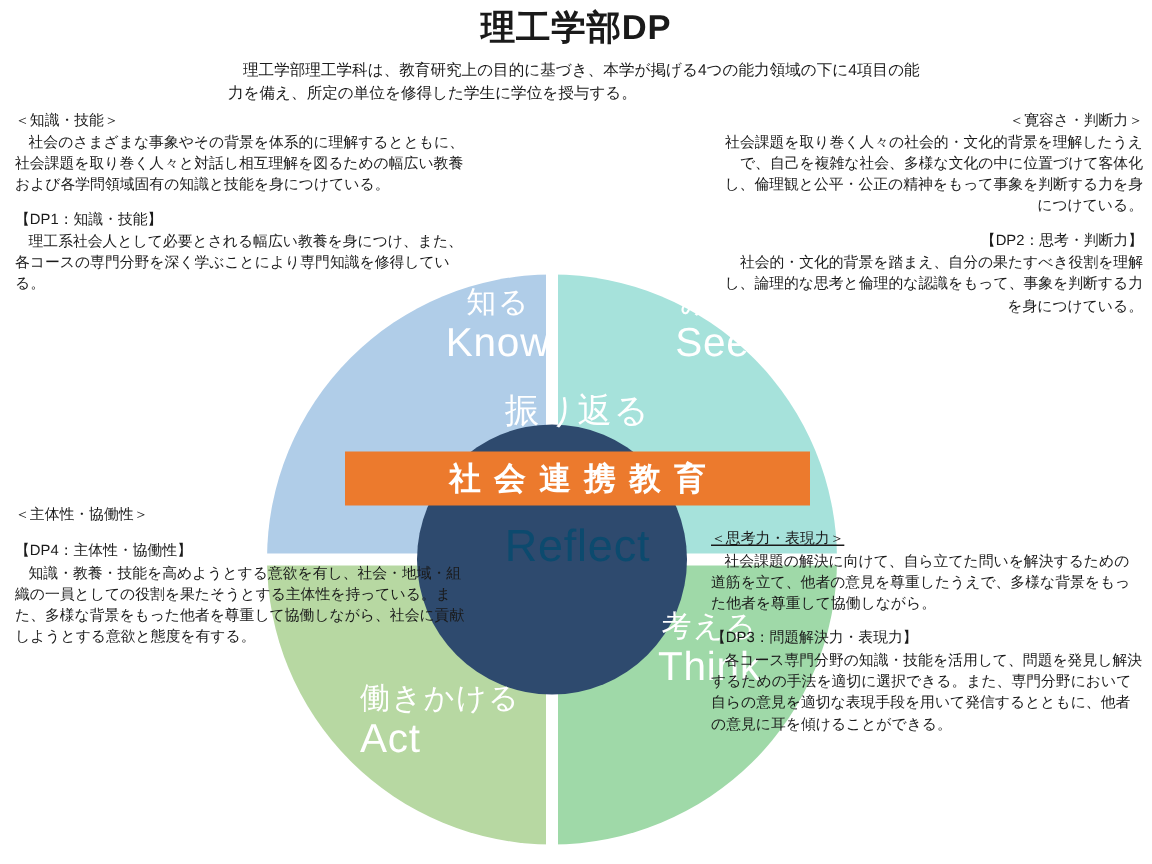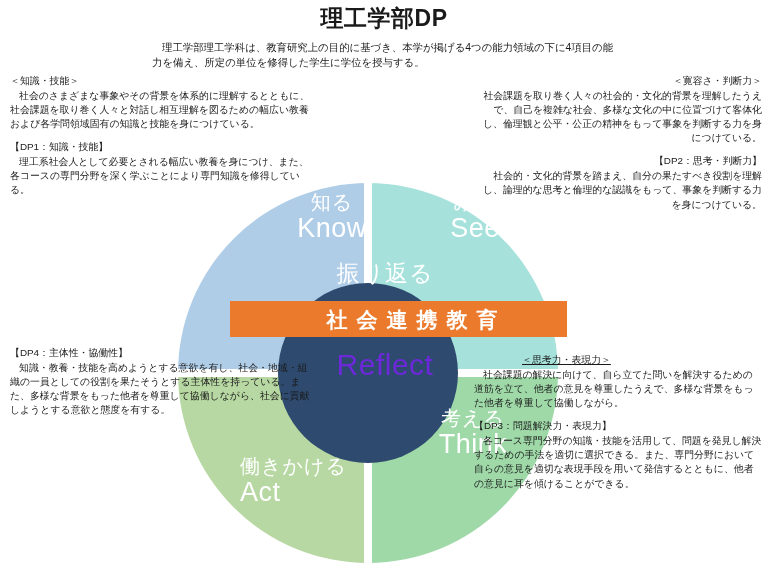--- a/index.html
+++ b/index.html
@@ -99,37 +99,36 @@
     letter-spacing: 1px;
     z-index: 14;
   }
   .center-en {
     position: absolute;
     left: 285px;
     top: 348px;
     width: 200px;
     text-align: center;
     font-size: 30px;
-    color: #6d28d9;
+    color: #0c4a6e;
     letter-spacing: 0.5px;
     z-index: 14;
   }
 
   .banner {
     position: absolute;
     left: 230px;
     top: 301px;
     width: 310px;
     height: 36px;
     background: #ec7a2d;
     z-index: 20;
     display: flex;
     align-items: center;
     justify-content: center;
-    padding-left: 27px;
   }
   .banner-text {
     font-size: 21px;
     font-weight: bold;
     color: #ffffff;
     letter-spacing: 9px;
     text-indent: 9px;
     line-height: 1;
   }
 
@@ -138,21 +137,21 @@
     position: absolute;
     z-index: 30;
     font-size: 9.9px;
     line-height: 1.42;
     color: #1a1a1a;
   }
   .block .head {
     display: block;
     margin-bottom: 1px;
   }
-  .block .head.underline { text-decoration: underline; margin-left: 48px; }
+  .block .head.underline { text-decoration: underline; }
   .block p {
     margin: 0;
     text-indent: 9px;
   }
   .block .spacer { height: 9px; }
 
   .blk-tl { left: 10px;  top: 74px;  width: 300px; }
   .blk-tr { left: 474px; top: 74px;  width: 288px; text-align: right; }
   .blk-bl { left: 10px;  top: 337px; width: 300px; }
   .blk-br { left: 474px; top: 353px; width: 288px; }
@@ -214,20 +213,21 @@
 
   <div class="block blk-tr">
     <span class="head">＜寛容さ・判断力＞</span>
     <p>社会課題を取り巻く人々の社会的・文化的背景を理解したうえで、自己を複雑な社会、多様な文化の中に位置づけて客体化し、倫理観と公平・公正の精神をもって事象を判断する力を身につけている。</p>
     <div class="spacer"></div>
     <span class="head">【DP2：思考・判断力】</span>
     <p>社会的・文化的背景を踏まえ、自分の果たすべき役割を理解し、論理的な思考と倫理的な認識をもって、事象を判断する力を身につけている。</p>
   </div>
 
   <div class="block blk-bl">
+    <span class="head">＜主体性・協働性＞</span>
     <div class="spacer"></div>
     <span class="head">【DP4：主体性・協働性】</span>
     <p>知識・教養・技能を高めようとする意欲を有し、社会・地域・組織の一員としての役割を果たそうとする主体性を持っている。また、多様な背景をもった他者を尊重して協働しながら、社会に貢献しようとする意欲と態度を有する。</p>
   </div>
 
   <div class="block blk-br">
     <span class="head underline">＜思考力・表現力＞</span>
     <p>社会課題の解決に向けて、自ら立てた問いを解決するための道筋を立て、他者の意見を尊重したうえで、多様な背景をもった他者を尊重して協働しながら。</p>
     <div class="spacer"></div>
     <span class="head">【DP3：問題解決力・表現力】</span>

